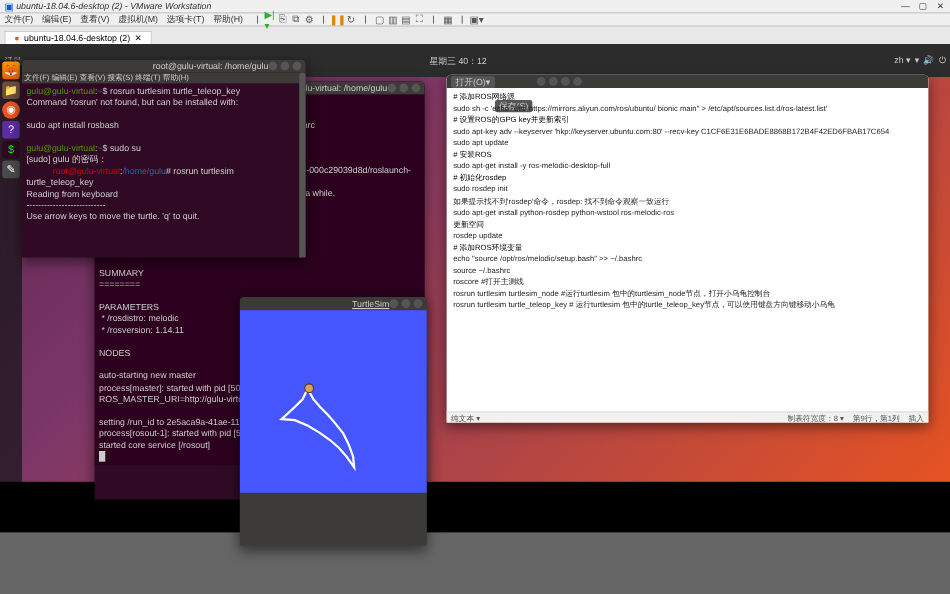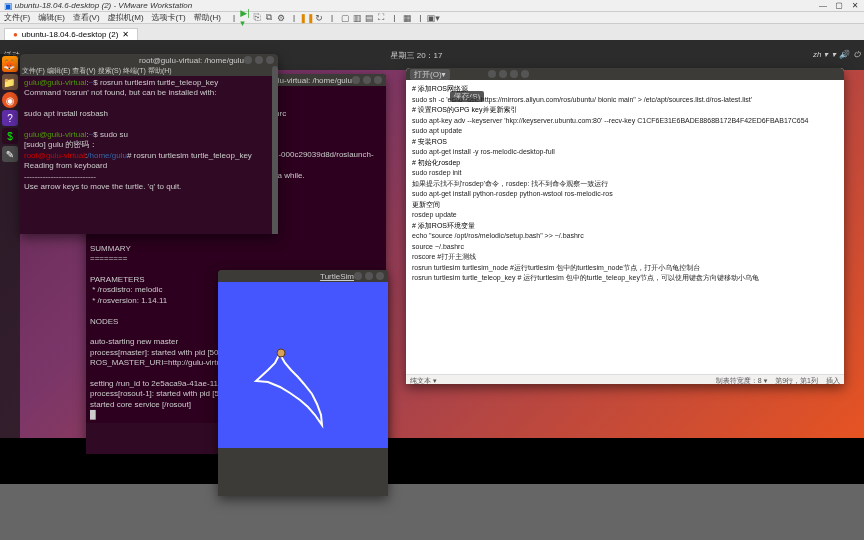--- a/index.html
+++ b/index.html
@@ -20,21 +20,21 @@
 
 .vm-area { position: relative; width: 864px; height: 426px; background: #333; }
 .statusbar { height: 12px; background: #e8e8e8; border-top: 1px solid #ccc; font-size: 7px; color: #555; display: flex; align-items: center; padding: 0 4px; }
 .statusbar .right { margin-left: auto; display: flex; gap: 4px; }
 .black-area { position: absolute; top: 438px; width: 864px; height: 46px; background: #000; }
 
 
 .ubuntu { position: absolute; left: 0; top: 0; width: 864px; height: 426px; background: linear-gradient(135deg, #5e2750 0%, #7b3668 30%, #e95420 100%); }
 .panel { height: 30px; background: #2c2c2c; color: #ccc; display: flex; align-items: center; font-size: 8px; padding: 0 4px; }
 .panel .center { flex: 1; text-align: center; }
-.panel .right { display: flex; gap: 4px; font-style: italic; }
+.panel .right { display: flex; gap: 4px; }
 
 .dock { position: absolute; left: 0; top: 14px; width: 20px; height: 412px; background: rgba(20,20,20,0.7); display: flex; flex-direction: column; gap: 2px; padding: 2px; }
 .dock-item { width: 16px; height: 16px; border-radius: 3px; display: flex; align-items: center; justify-content: center; font-size: 10px; }
 .dock-firefox { background: linear-gradient(#ff9500,#e66000); color: #fff; }
 .dock-files { background: #6e4f3a; color: #fff; }
 .dock-ubuntu { background: #e95420; color: #fff; border-radius: 50%; }
 .dock-help { background: #5e2ca5; color: #fff; }
 .dock-term { background: #2d0922; color: #0f0; }
 .dock-text { background: #4a4a4a; color: #fff; }
 .apps-btn { position: absolute; bottom: 2px; width: 16px; height: 16px; display: flex; align-items: center; justify-content: center; color: #fff; font-size: 14px; }
@@ -43,21 +43,21 @@
 .win { position: absolute; background: #300a24; color: #ccc; font-family: "Ubuntu Mono", monospace; font-size: 8px; box-shadow: 0 4px 12px rgba(0,0,0,0.5); border-radius: 4px 4px 0 0; overflow: hidden; }
 .win-titlebar { height: 12px; background: #3c3b37; color: #ccc; display: flex; align-items: center; font-size: 8px; padding: 0 4px; }
 .win-titlebar .title { flex: 1; text-align: right; }
 .win-ctrls { display: flex; gap: 3px; }
 .win-ctrl { width: 8px; height: 8px; border-radius: 50%; background: #555; cursor: pointer; }
 .term-menu { height: 10px; background: #3c3b37; display: flex; gap: 2px; padding: 0 2px; font-size: 7px; color: #ccc; }
 .term-menu span { cursor: pointer; }
 .term-body { padding: 2px 4px; line-height: 1.3; white-space: pre-wrap; }
 .prompt-user { color: #4e9a06; text-align: center; }
 .prompt-path { color: #3465a4; }
-.prompt-root { color: #cc0000; }
+.prompt-root { color: #cc0000; margin-left: 24px; }
 
 
 #term1 { left: 20px; top: 14px; width: 258px; height: 180px; }
 #term1 .term-body { background: #300a24; }
 
 
 #term2 { left: 86px; top: 34px; width: 300px; height: 380px; z-index: 1; }
 #term2 .term-body { background: #2c001e; }
 
 
@@ -120,21 +120,21 @@
     <span>ubuntu-18.04.6-desktop (2)</span>
     <span>✕</span>
   </div>
 </div>
 
 <div class="vm-area">
   <div class="ubuntu">
 
     <div class="panel">
       <span>活动</span>
-      <span class="center">星期三 20：17</span>
+      <span class="center">星期三 40：12</span>
       <span class="right">
         <span>zh ▾</span>
         <span>▾</span>
         <span>🔊</span>
         <span>⏻</span>
       </span>
     </div>
 
     <div class="dock">
       <div class="dock-item dock-firefox">🦊</div>

